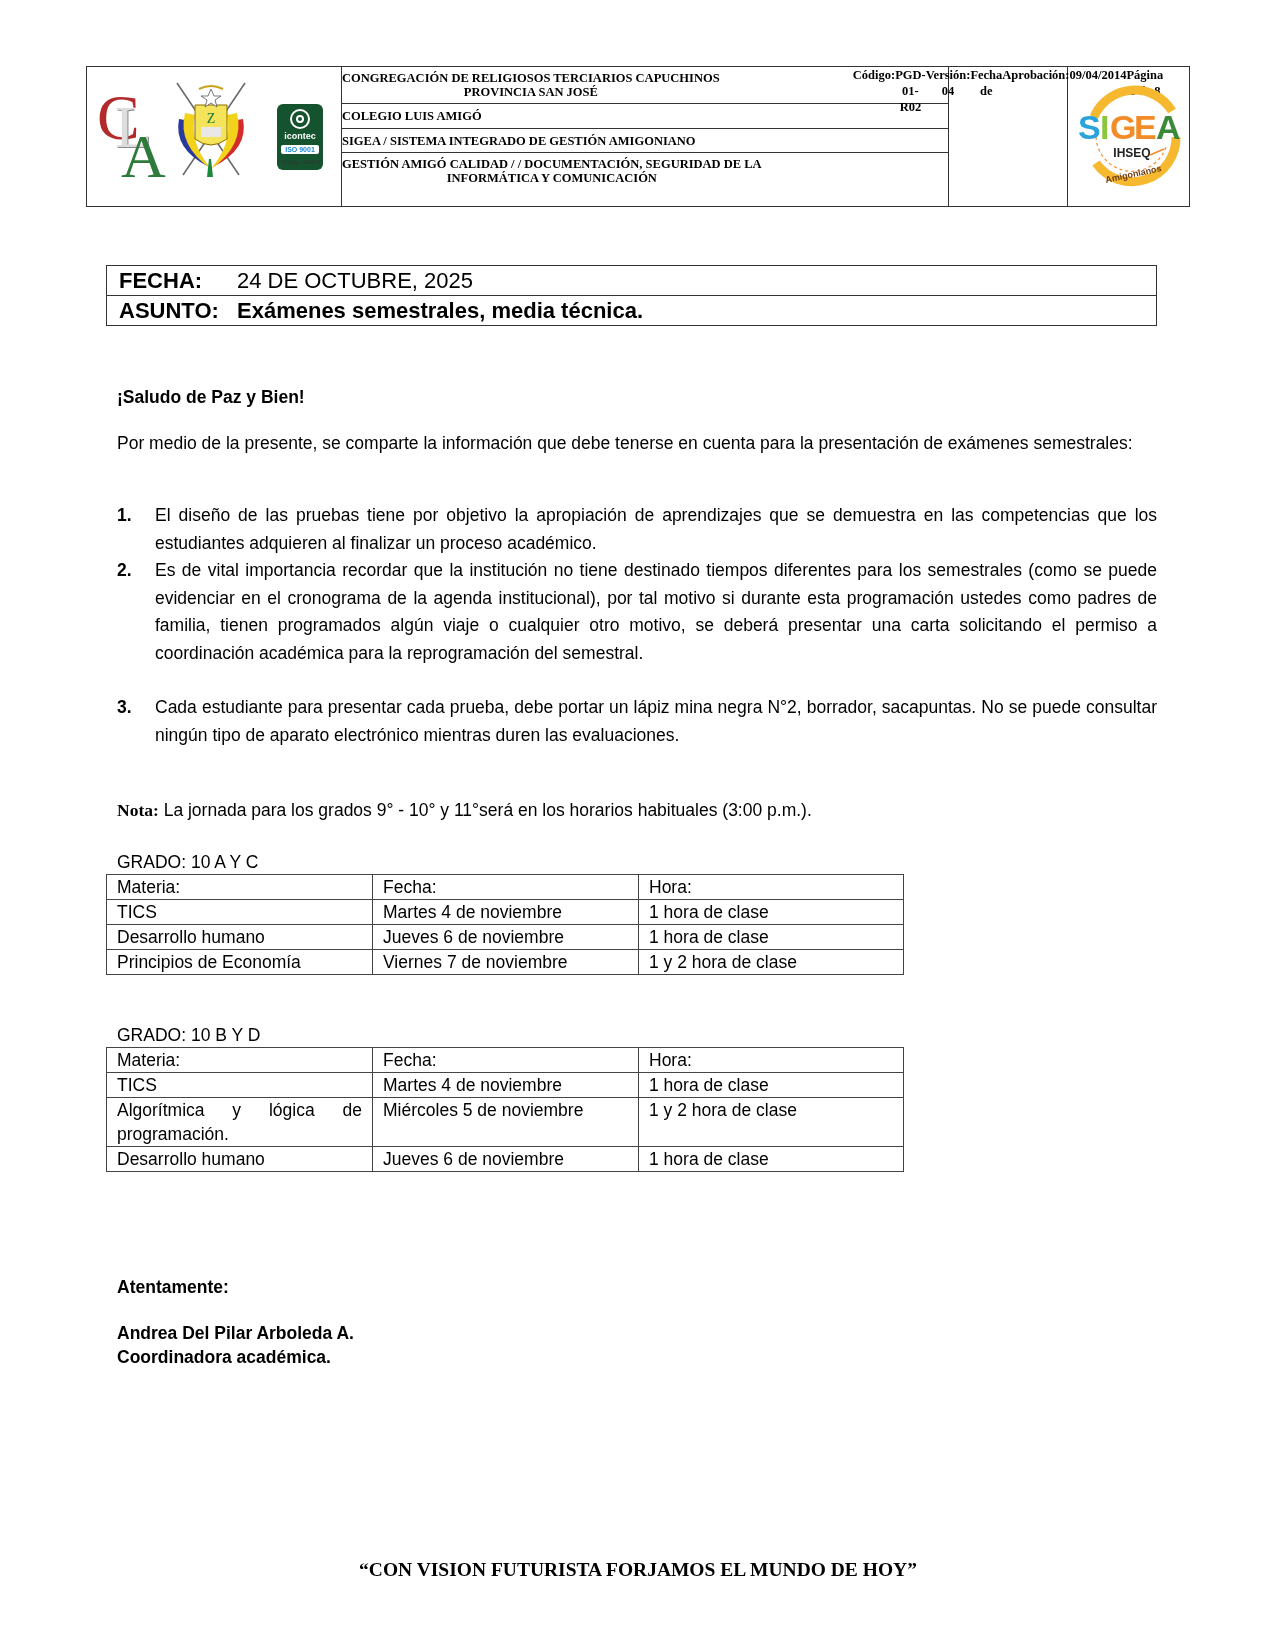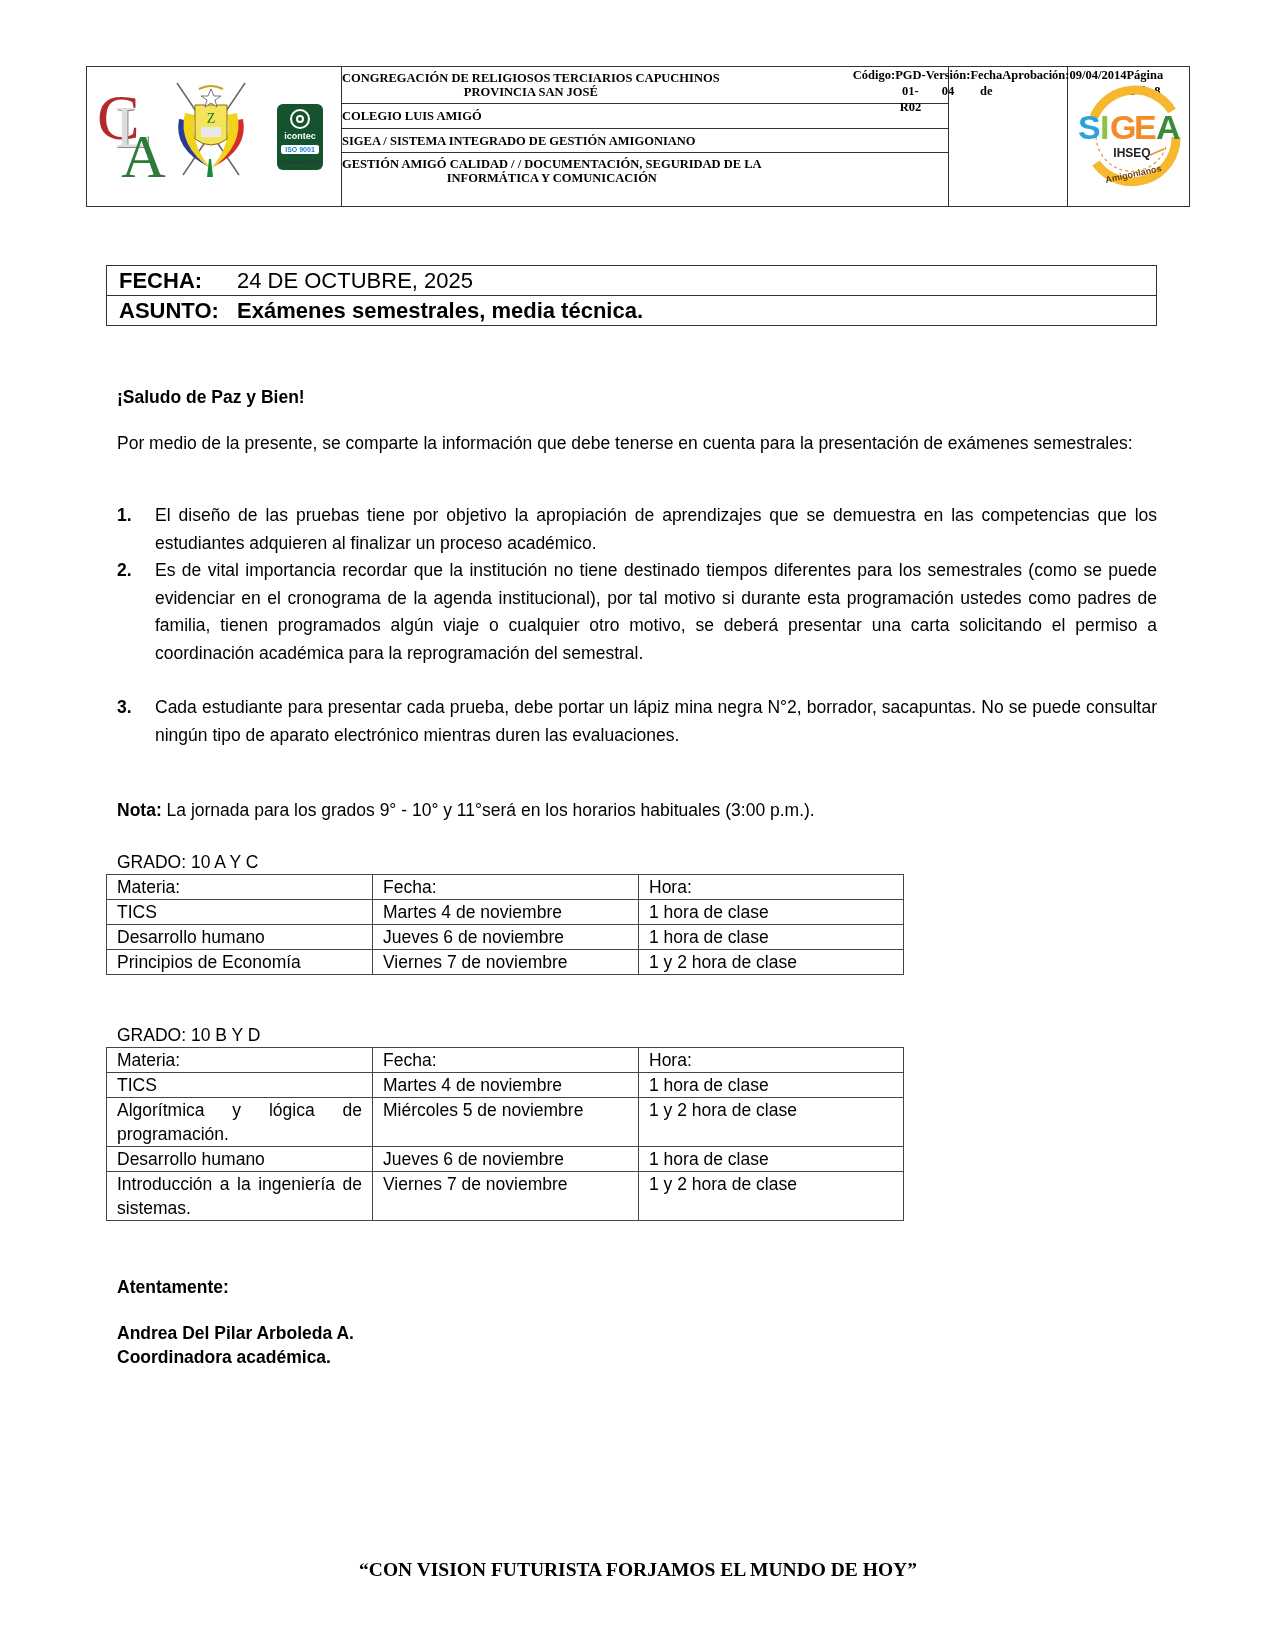--- a/index.html
+++ b/index.html
@@ -50,21 +50,21 @@
   
   .txt { position:absolute; left:117px; width:1040px; font-size:17.5px; line-height:27px; text-align:justify; }
   .greet { top:384px; font-weight:bold; }
   .intro { top:430px; }
   .list { position:absolute; left:117px; width:1040px; top:502px; margin:0; padding:0; list-style:none;
           font-size:17.5px; line-height:27.5px; }
   .list li { position:relative; padding-left:38px; text-align:justify; }
   .list li .num { position:absolute; left:0; top:0; font-weight:bold; }
   .list li.gap { margin-top:27px; }
   .nota { top:797px; }
-  .nota b { font-weight:bold; }
+  .nota b { font-weight:bold;font-family:Liberation Serif, serif; }
 
   .grade { position:absolute; left:117px; font-size:17.5px; line-height:22px; }
   .g1 { top:851px; } .g2 { top:1024px; }
 
   .sched { position:absolute; left:106px; width:798px; border-collapse:collapse; font-size:17.5px; }
   .sched td { border:1px solid #444; padding:0 10px; vertical-align:top; line-height:24px; }
   .sched td.c1 { width:245px; text-align:justify; }
   .sched td.c2 { width:245px; }
   .t1 { top:874px; } .t2 { top:1047px; }
 
@@ -220,25 +220,20 @@
   <tr>
     <td class="c1">Algorítmica y lógica de programación.</td>
     <td class="c2">Miércoles 5 de noviembre</td>
     <td>1 y 2 hora de clase</td>
   </tr>
   <tr>
     <td class="c1">Desarrollo humano</td>
     <td class="c2">Jueves 6 de noviembre</td>
     <td>1 hora de clase</td>
   </tr>
-  <tr>
-    <td class="c1">Introducción a la ingeniería de sistemas.</td>
-    <td class="c2">Viernes 7 de noviembre</td>
-    <td>1 y 2 hora de clase</td>
-  </tr>
 </tbody>
   </table>
 
 <div class="close att">Atentamente:</div>
 <div class="close sig">
   <div>Andrea Del Pilar Arboleda A.</div>
   <div>Coordinadora académica.</div>
 </div>
 
 <div class="footer">“CON VISION FUTURISTA FORJAMOS EL MUNDO DE HOY”</div>

